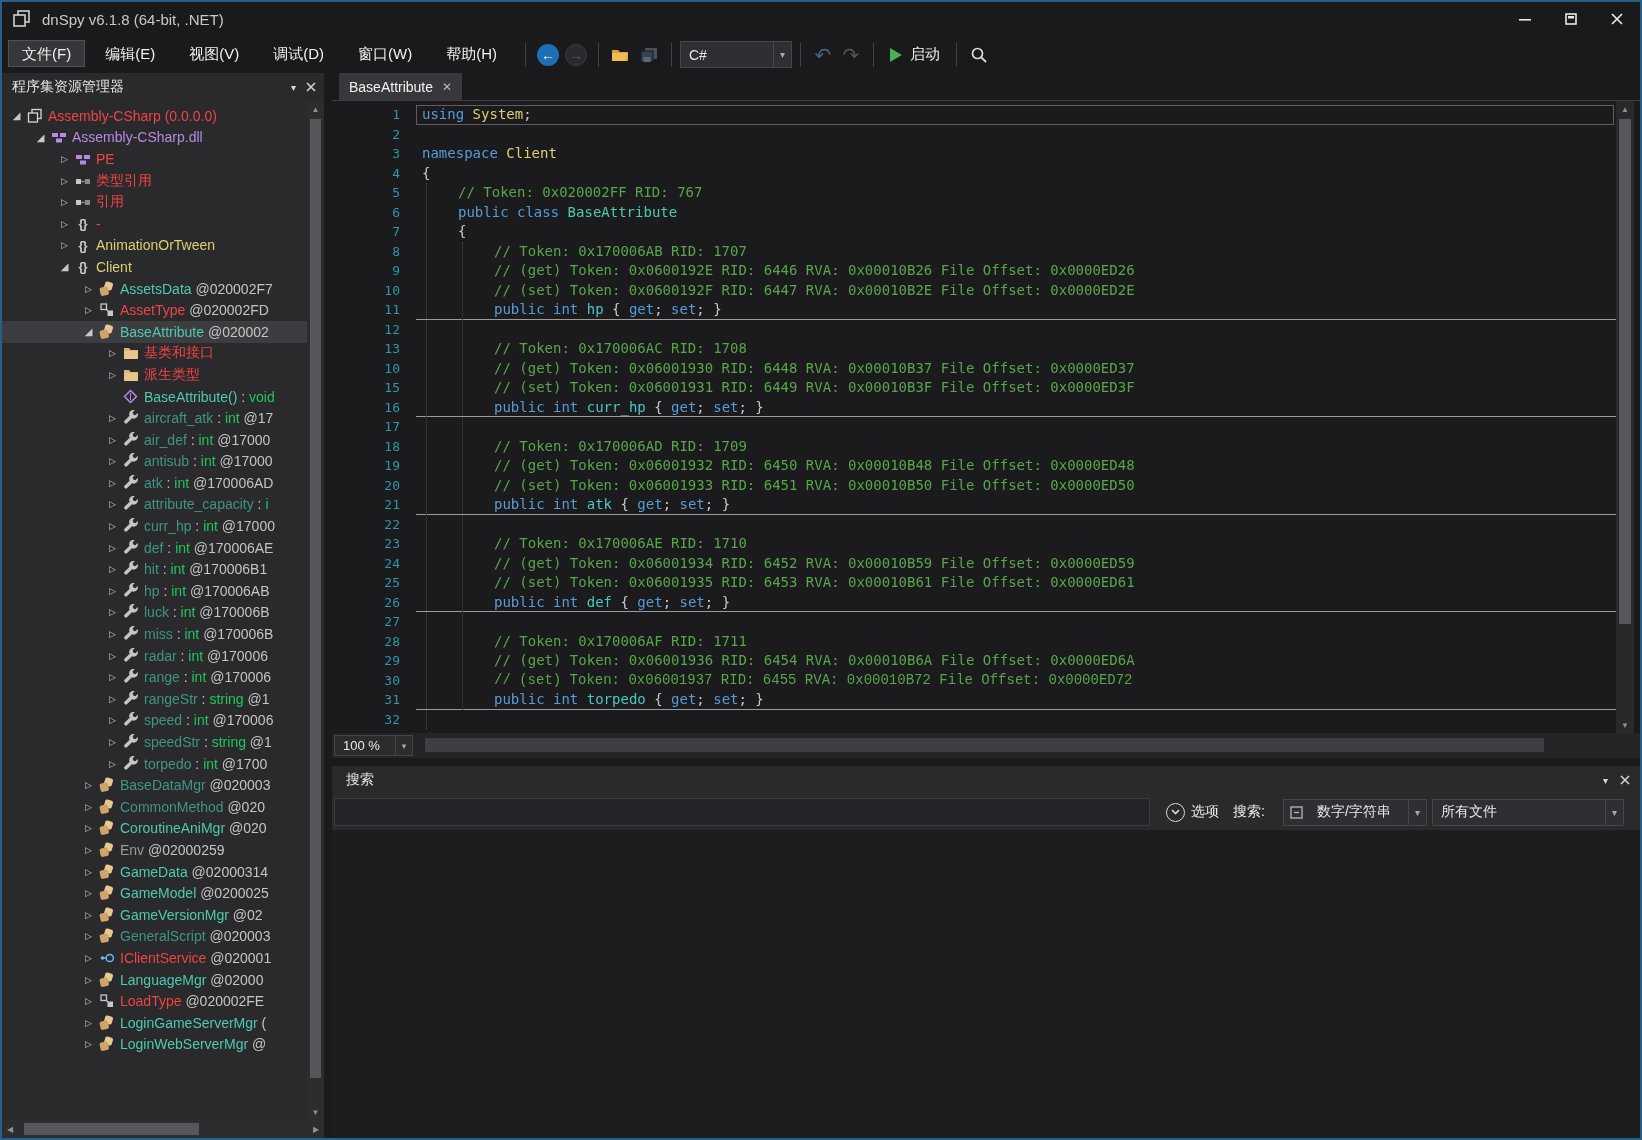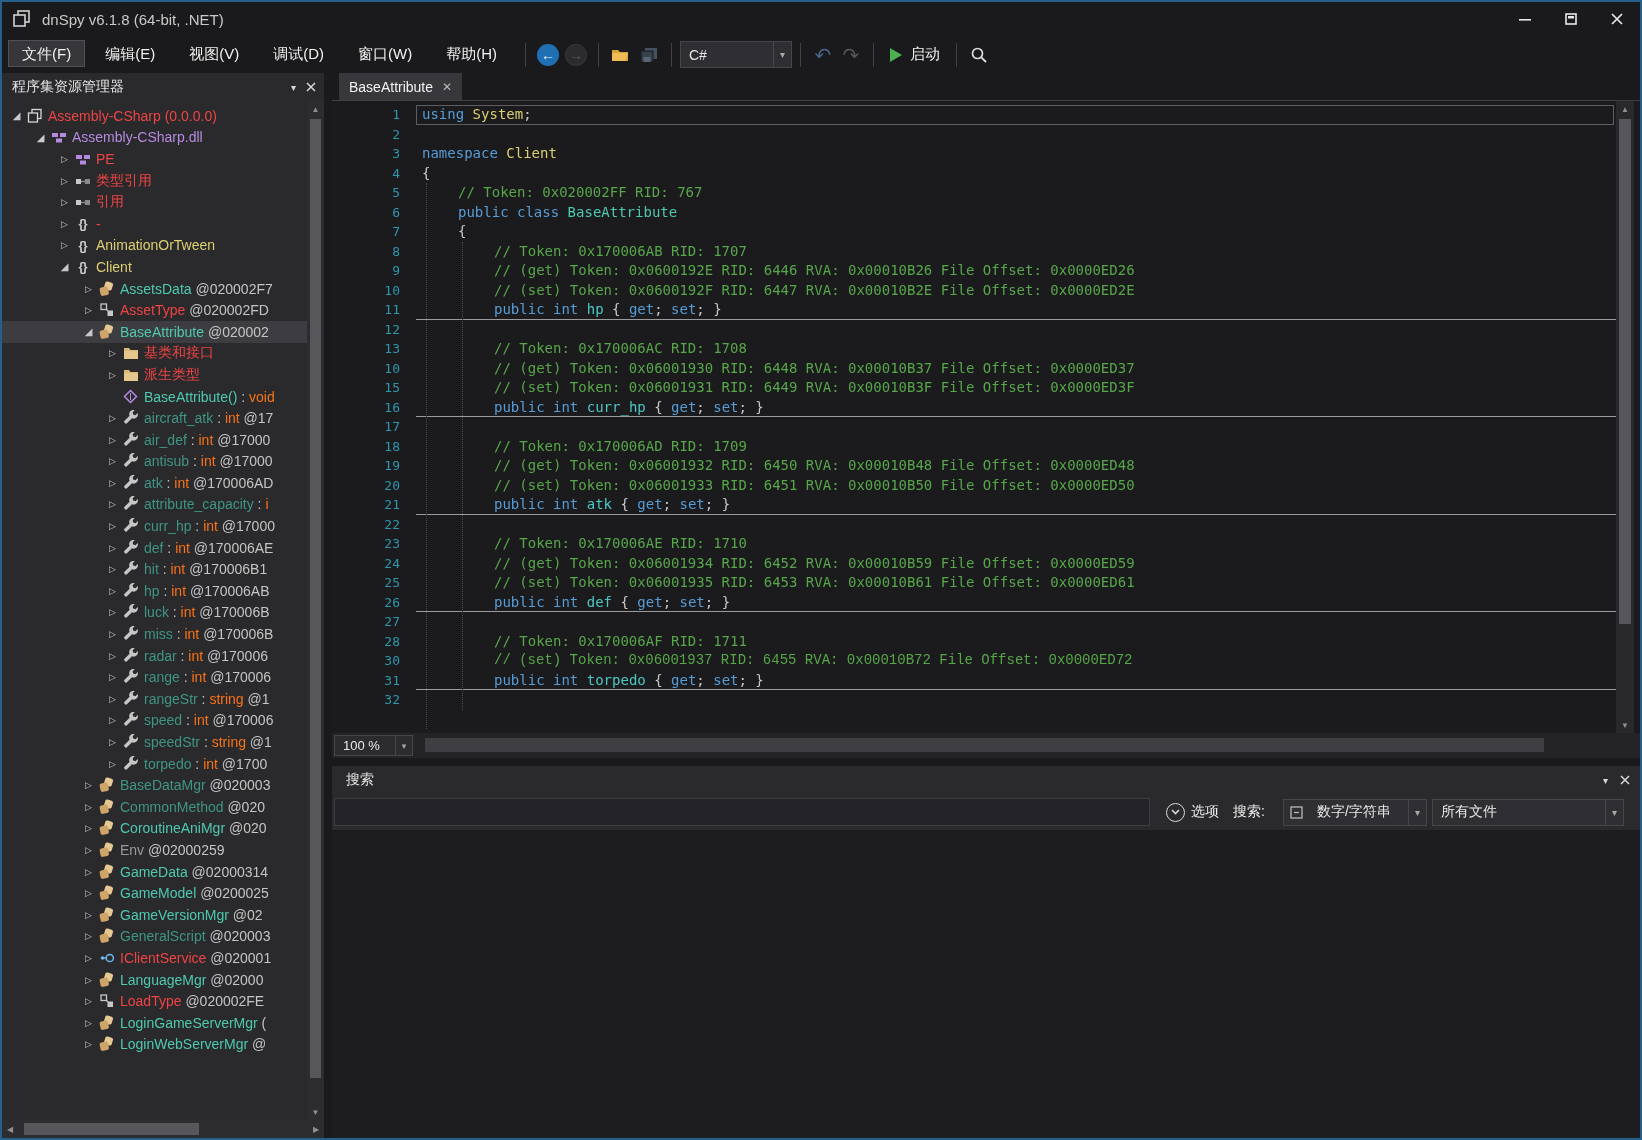--- a/index.html
+++ b/index.html
@@ -42,21 +42,21 @@
   .side-header .sh-icons { margin-left:auto; display:flex; align-items:center; gap:10px; color:#d8d8d8; }
   .tree-wrap { flex:1; position:relative; overflow:hidden; padding-top:4px; }
   .trow { height:21.6px; display:flex; align-items:center; white-space:nowrap; overflow:hidden; font-size:14px; }
   .trow.sel { background:#3d3d41; }
   .tw { width:17px; flex:0 0 auto; font-size:9px; color:#c8c8c8; text-align:center; }
   .tw.ex { font-size:10px; }
   .ticon { width:19px; height:16px; flex:0 0 auto; margin-right:4px; display:inline-flex; align-items:center; justify-content:center; }
   .ticon svg { display:block; }
   .nsg { color:#c8c8c8; font-weight:bold; font-size:13px; letter-spacing:-1px; }
   .tlabel { overflow:hidden; white-space:nowrap; }
-  .c-w{color:#ef4444}.c-v{color:#b58ae0}.c-y{color:#ddcf72}.c-t{color:#4ec9b0}.c-td{color:#3f9583}.c-gy{color:#c4c4c4}.c-b{color:#f97316}.c-d{color:#9a9a9a}
+  .c-w{color:#ef4444}.c-v{color:#b58ae0}.c-y{color:#ddcf72}.c-t{color:#4ec9b0}.c-td{color:#3f9583}.c-gy{color:#c4c4c4}.c-b{color:#22c55e}.c-d{color:#9a9a9a}
   .vscroll { position:absolute; top:0; right:0; bottom:0; width:17px; background:#2d2d30; }
   .vscroll .arr { height:16px; display:flex; align-items:center; justify-content:center; font-size:8px; color:#8f8f95; }
   .vscroll .arr.bottom { position:absolute; bottom:0; left:0; right:0; }
   .vs-thumb { position:absolute; left:3px; right:3px; background:#56565b; }
   .tree-hscroll { height:18px; background:#2d2d30; position:relative; flex:0 0 auto; }
   .tree-hscroll .arr { position:absolute; top:0; bottom:0; width:16px; display:flex; align-items:center; justify-content:center; font-size:8px; color:#8f8f95; }
   .hs-thumb { position:absolute; top:3px; height:12px; background:#56565b; }
 
   
   .editor-group { height:685px; display:flex; flex-direction:column; flex:0 0 auto; background:#1a1a1c; }
@@ -659,20 +659,21 @@
               <div class="cline" style="margin-top: 0px;"><span class="ln">19</span><span class="lt" style="padding-left: 72px;"><span class="tk-c">// (get) Token: 0x06001932 RID: 6450 RVA: 0x00010B48 File Offset: 0x0000ED48</span></span></div>
               <div class="cline" style="margin-top: 0px;"><span class="ln">20</span><span class="lt" style="padding-left: 72px;"><span class="tk-c">// (set) Token: 0x06001933 RID: 6451 RVA: 0x00010B50 File Offset: 0x0000ED50</span></span></div>
               <div class="cline sep" style="margin-top: 0px;"><span class="ln">21</span><span class="lt" style="padding-left: 72px;"><span class="tk-k">public int</span><span class="tk-w"> </span><span class="tk-r">atk</span><span class="tk-p"> { </span><span class="tk-k">get</span><span class="tk-p">; </span><span class="tk-k">set</span><span class="tk-p">; }</span></span></div>
               <div class="cline" style="margin-top: 0px;"><span class="ln">22</span><span class="lt" style="padding-left: 0px;"></span></div>
               <div class="cline" style="margin-top: 0px;"><span class="ln">23</span><span class="lt" style="padding-left: 72px;"><span class="tk-c">// Token: 0x170006AE RID: 1710</span></span></div>
               <div class="cline" style="margin-top: 0px;"><span class="ln">24</span><span class="lt" style="padding-left: 72px;"><span class="tk-c">// (get) Token: 0x06001934 RID: 6452 RVA: 0x00010B59 File Offset: 0x0000ED59</span></span></div>
               <div class="cline" style="margin-top: 0px;"><span class="ln">25</span><span class="lt" style="padding-left: 72px;"><span class="tk-c">// (set) Token: 0x06001935 RID: 6453 RVA: 0x00010B61 File Offset: 0x0000ED61</span></span></div>
               <div class="cline sep" style="margin-top: 0px;"><span class="ln">26</span><span class="lt" style="padding-left: 72px;"><span class="tk-k">public int</span><span class="tk-w"> </span><span class="tk-r">def</span><span class="tk-p"> { </span><span class="tk-k">get</span><span class="tk-p">; </span><span class="tk-k">set</span><span class="tk-p">; }</span></span></div>
               <div class="cline" style="margin-top: 0px;"><span class="ln">27</span><span class="lt" style="padding-left: 0px;"></span></div>
               <div class="cline" style="margin-top: 0px;"><span class="ln">28</span><span class="lt" style="padding-left: 72px;"><span class="tk-c">// Token: 0x170006AF RID: 1711</span></span></div>
+              <div class="cline" style="margin-top: 0px;"><span class="ln">29</span><span class="lt" style="padding-left: 72px;"><span class="tk-c">// (get) Token: 0x06001936 RID: 6454 RVA: 0x00010B6A File Offset: 0x0000ED6A</span></span></div>
               <div class="cline" style="margin-top: 0px;"><span class="ln">30</span><span class="lt" style="padding-left: 72px; font-family: Liberation Mono, monospace;"><span class="tk-c">// (set) Token: 0x06001937 RID: 6455 RVA: 0x00010B72 File Offset: 0x0000ED72</span></span></div>
               <div class="cline sep" style="margin-top: 0px;"><span class="ln">31</span><span class="lt" style="padding-left: 72px;"><span class="tk-k">public int</span><span class="tk-w"> </span><span class="tk-r">torpedo</span><span class="tk-p"> { </span><span class="tk-k">get</span><span class="tk-p">; </span><span class="tk-k">set</span><span class="tk-p">; }</span></span></div>
               <div class="cline" style="margin-top: 0px;"><span class="ln">32</span><span class="lt" style="padding-left: 0px;"></span></div>
               <div class="iguide" style="left: 94px; top: 82px; height: 546px;"></div>
               <div class="iguide" style="left: 130px; top: 140.5px; height: 468px;"></div>
             </div>
           <div class="ed-vscroll">
             <div class="arr" style="height:16px;display:flex;align-items:center;justify-content:center;font-size:8px;color:#8f8f95;">▲</div>
             <div class="vs-thumb" style="top:18px; height:505px;"></div>
             <div class="arr" style="position:absolute;bottom:0;left:0;right:0;height:16px;display:flex;align-items:center;justify-content:center;font-size:8px;color:#8f8f95;">▼</div>

